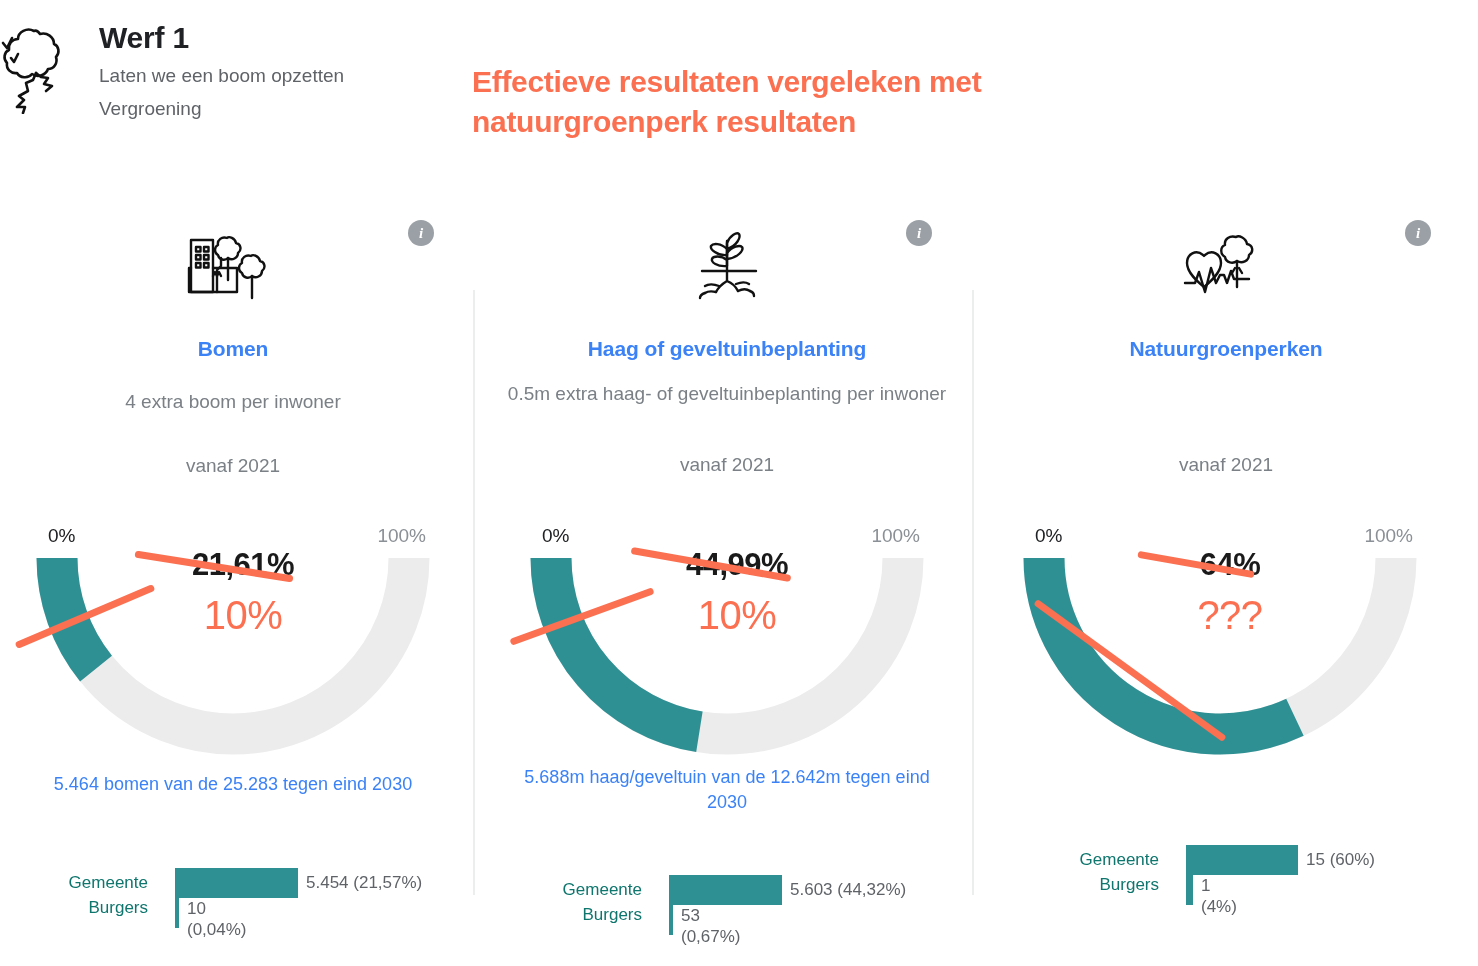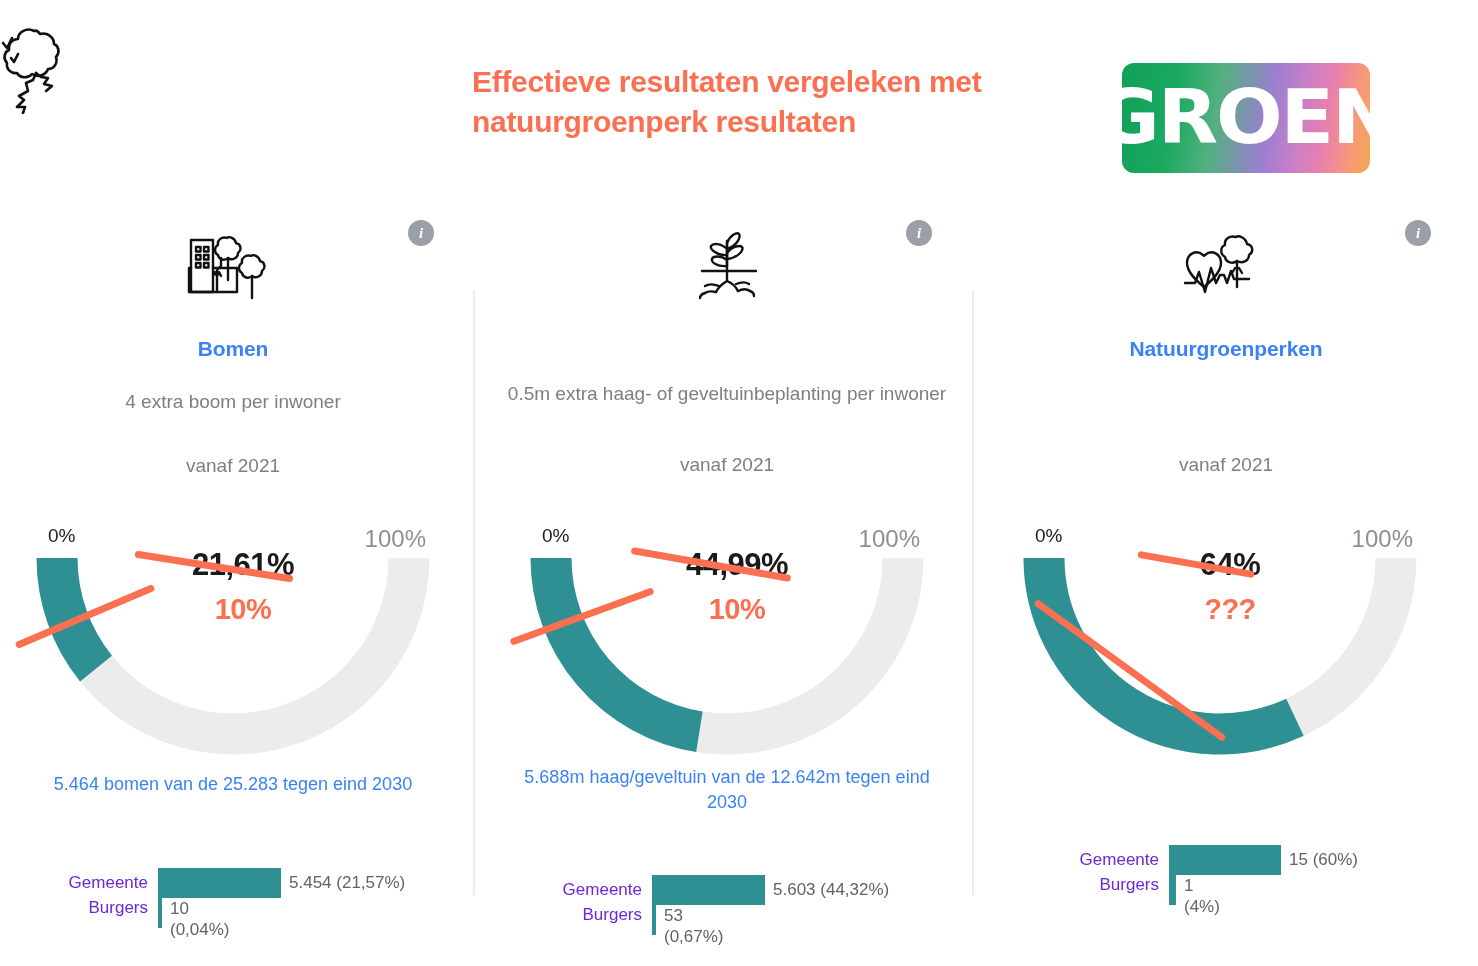--- a/index.html
+++ b/index.html
@@ -80,29 +80,29 @@
     font-size:19px;color:#7a8086;font-weight:400;
   }
   .col0 .cat-since{top:255px;}
   .col1 .cat-since{top:255px;}
   .col2 .cat-since{top:255px;}
 
   
   .gauge{position:absolute;top:325px;left:18px;width:430px;height:250px;}
   .gauge svg{position:absolute;left:0;top:0;}
   .lbl0{position:absolute;left:30px;top:0px;font-size:19px;color:#202124;font-weight:400;}
-  .lbl100{position:absolute;right:22px;top:0px;font-size:24px;color:#8a9096;font-weight:400;}
+  .lbl100{position:absolute;right:22px;top:0px;font-size:19px;color:#8a9096;font-weight:400;}
 
   .rep-val{
     position:absolute;left:120px;top:22px;width:210px;text-align:center;
     font-size:31px;font-weight:bold;color:#1a1a1a;letter-spacing:-0.5px;
   }
   .eff-val{
     position:absolute;left:120px;top:68px;width:210px;text-align:center;
-    font-size:29px;font-weight:bold;color:#fb7051;letter-spacing:-0.5px;
+    font-size:40px;font-weight:normal;color:#fb7051;letter-spacing:-0.5px;
   }
 
   .strike{
     position:absolute;height:7px;background:#fb7051;border-radius:4px;
     transform-origin:center center;
   }
 
   
   .goal-text{
     position:absolute;left:18px;width:430px;text-align:center;
@@ -113,22 +113,22 @@
   .col2 .goal-text{top:572px;}
 
   .barchart{position:absolute;width:466px;left:0;}
   .col0 .barchart{top:668px;}
   .col1 .barchart{top:675px;}
   .col2 .barchart{top:645px;}
 
   .barrow{position:relative;height:30px;display:flex;align-items:center;}
   .barrow.r2{height:46px;align-items:flex-start;}
   .bar-label{
-    font-size:17px;color:#6d28d9;text-align:right;
-    width:148px;padding-right:10px;font-weight:400;white-space:nowrap;
+    font-size:17px;color:#0f766e;text-align:right;
+    width:148px;padding-right:27px;font-weight:400;white-space:nowrap;
   }
   .col2 .bar-label{width:166px;}
   .bar-fill{height:30px;background:#2f9094;}
   .bar-val{font-size:17px;color:#5f6368;padding-left:8px;white-space:nowrap;line-height:1.25;font-weight:400;}
   .bar-val span{display:block;}
 </style>
 </head>
 <body>
 
 <div class="header">
@@ -138,26 +138,28 @@
       <g fill="none" stroke="#111" stroke-width="2.6" stroke-linecap="round" stroke-linejoin="round">
         <path d="M42 17 c-7,-4 -16,1 -16,8 c-6,0 -10,5 -9,11 c-5,2 -6,9 -2,13 c-1,6 4,11 10,10 c3,5 11,6 15,1 c6,4 14,1 16,-5 c6,0 10,-6 8,-12 c4,-4 3,-11 -2,-13 c0,-7 -7,-12 -14,-10 c-2,-3 -4,-4 -6,-3z"></path>
         <path d="M44 59 l-3,7 -7,3 2,8 -9,5 5,4 -7,7 8,0 -2,6"></path>
         <path d="M44 59 l5,4 7,1 -4,6 8,2 -6,5"></path>
         <path d="M11 29 l4,5 5,-10"></path>
         <path d="M19 44 l3,4 4,-8"></path>
       </g>
     </svg>
   </div>
 
+  <div class="hdr-titles">
+    <div class="werf-title">Werf 1</div>
+    <div class="werf-sub">Laten we een boom opzetten</div>
+    <div class="werf-sub2">Vergroening</div>
+  </div>
 
   <div class="main-head">Effectieve resultaten vergeleken met natuurgroenperk resultaten</div>
 
-  <div class="logo">
-    <span class="logo-text">GROEN</span>
-  </div>
 </div>
 
 <div class="cols">
 
   <div class="divider div0"></div>
   <div class="divider div1"></div>
 
   <div class="col col0">
     <div class="info-icon">i</div>
 
@@ -232,20 +234,21 @@
           <path d="M16 44 H70"></path>
           <path d="M41 44 v10 M41 54 c-5,3 -9,7 -11,11 M41 54 c5,2 9,6 11,10"></path>
           <path d="M30 65 c-4,-1 -8,-1 -11,1 M33 59 c-5,-2 -11,-2 -14,0"></path>
           <path d="M52 64 c4,-2 9,-2 12,0 M50 57 c5,-2 10,-2 13,0"></path>
           <path d="M19 66 c-3,1 -5,3 -5,5"></path>
           <path d="M64 64 c3,1 4,3 4,5"></path>
         </g>
       </svg>
     </div>
 
+    <div class="cat-title">Haag of geveltuinbeplanting</div>
     <div class="cat-desc" style="top:180px;">0.5m extra haag- of geveltuinbeplanting per inwoner</div>
     <div class="cat-since" style="top:254px;">vanaf 2021</div>
 
     <div class="gauge">
       <span class="lbl0">0%</span>
       <span class="lbl100">100%</span>
       <svg width="430" height="250" viewBox="0 0 430 250">
         <path d="M39 33 A176 176 0 0 0 391 33" fill="none" stroke="#ececec" stroke-width="41"></path>
         <path id="g1arc" fill="none" stroke="#2f9094" stroke-width="41" d="M39 32.99999999999998 A176 176 0 0 0 187.41292421843707 206.82448978732054"></path>
       </svg>

